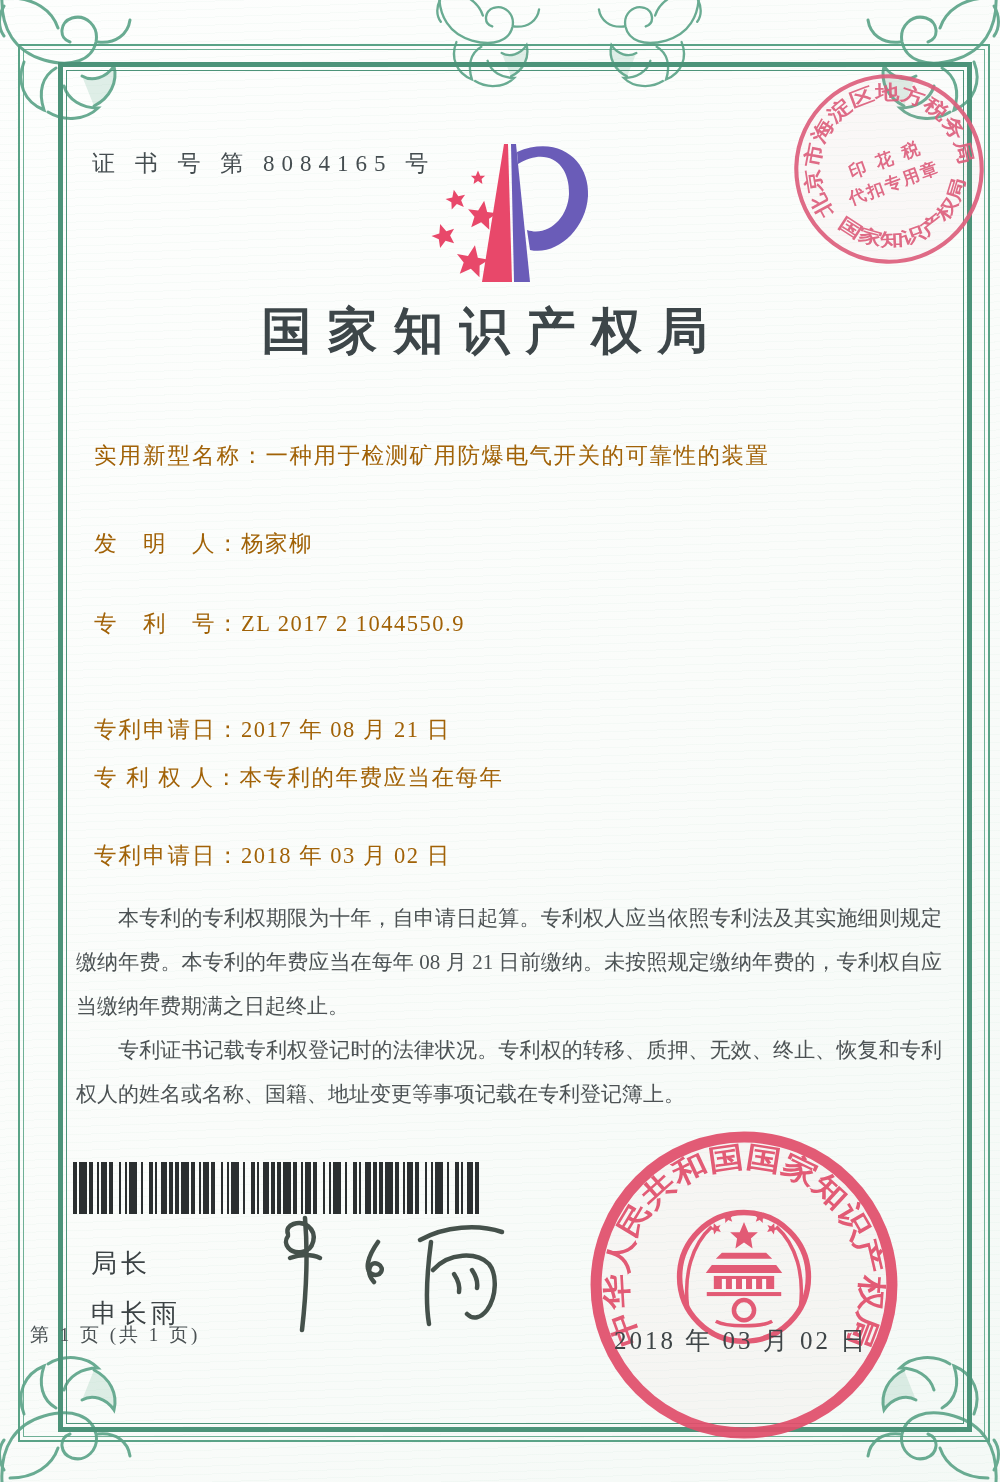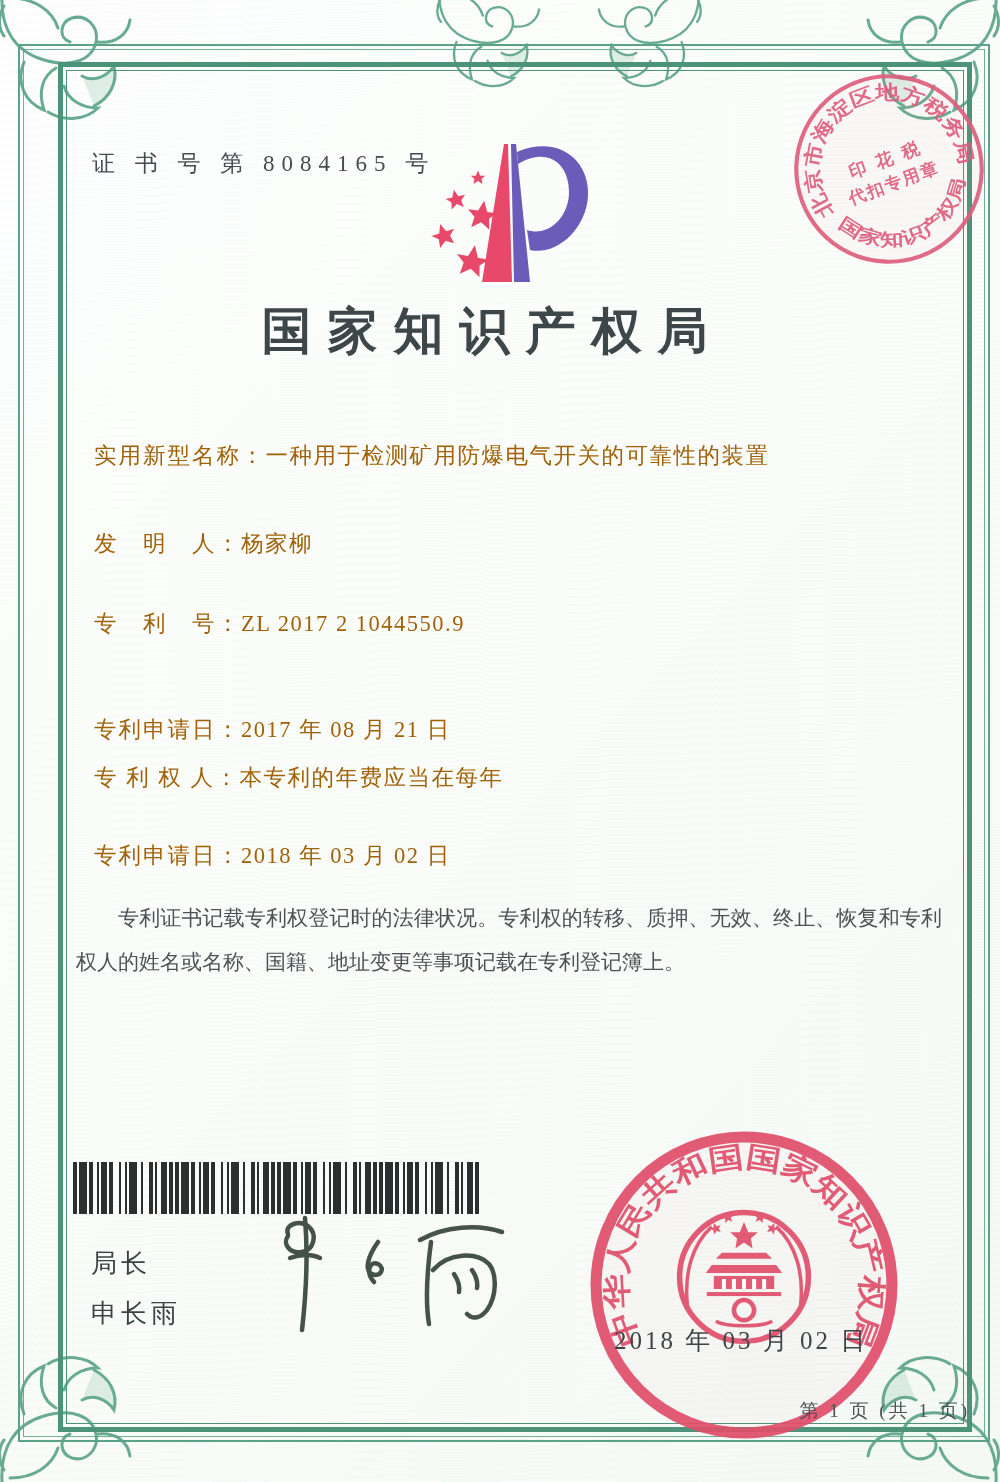--- a/index.html
+++ b/index.html
@@ -81,22 +81,22 @@
   .big-seal {
     position:absolute; left:583px; top:1124px; width:322px; height:322px;
     opacity:0.93;
   }
   .seal-date {
     position:absolute; left:614px; top:1324px; z-index:5;
     font-size:25px; letter-spacing:3px; color:#3e4547;
   }
 
   .footer {
-    position:absolute; left:30px; top:1398px; width:940px;
-    text-align:right; font-size:19px; letter-spacing:3px; color:#4b5254;
+    position:absolute; left:30px; top:1322px; width:940px;
+    text-align:left; font-size:19px; letter-spacing:3px; color:#4b5254;
   }
 
   svg text { font-family:"Liberation Serif","DejaVu Serif",serif; }
 </style>
 </head>
 <body>
 
 <svg width="0" height="0" style="position:absolute" aria-hidden="true">
   <defs>
     <g id="flourish-g" fill="none" stroke="#5aa387" stroke-width="3" stroke-linecap="round">
@@ -180,20 +180,21 @@
   <span class="lbl">专利申请日：</span><span>2017 年 08 月 21 日</span>
 </div>
 <div class="field" style="top:762px">
   <span class="lbl">专 利 权 人：</span><span>本专利的年费应当在每年</span>
 </div>
 <div class="field" style="top:840px">
   <span class="lbl">专利申请日：</span><span>2018 年 03 月 02 日</span>
 </div>
 
 <div class="paragraphs">
+  <p>本专利的专利权期限为十年，自申请日起算。专利权人应当依照专利法及其实施细则规定缴纳年费。本专利的年费应当在每年 08 月 21 日前缴纳。未按照规定缴纳年费的，专利权自应当缴纳年费期满之日起终止。</p>
   <p>专利证书记载专利权登记时的法律状况。专利权的转移、质押、无效、终止、恢复和专利权人的姓名或名称、国籍、地址变更等事项记载在专利登记簿上。</p>
 </div>
 
 <div class="barcode" id="barcode">
     <div class="bar" style="width: 4px;"></div>
     <div class="gap" style="width: 2px;"></div>
     <div class="bar" style="width: 8px;"></div>
     <div class="gap" style="width: 2px;"></div>
     <div class="bar" style="width: 4px;"></div>
     <div class="gap" style="width: 4px;"></div>

